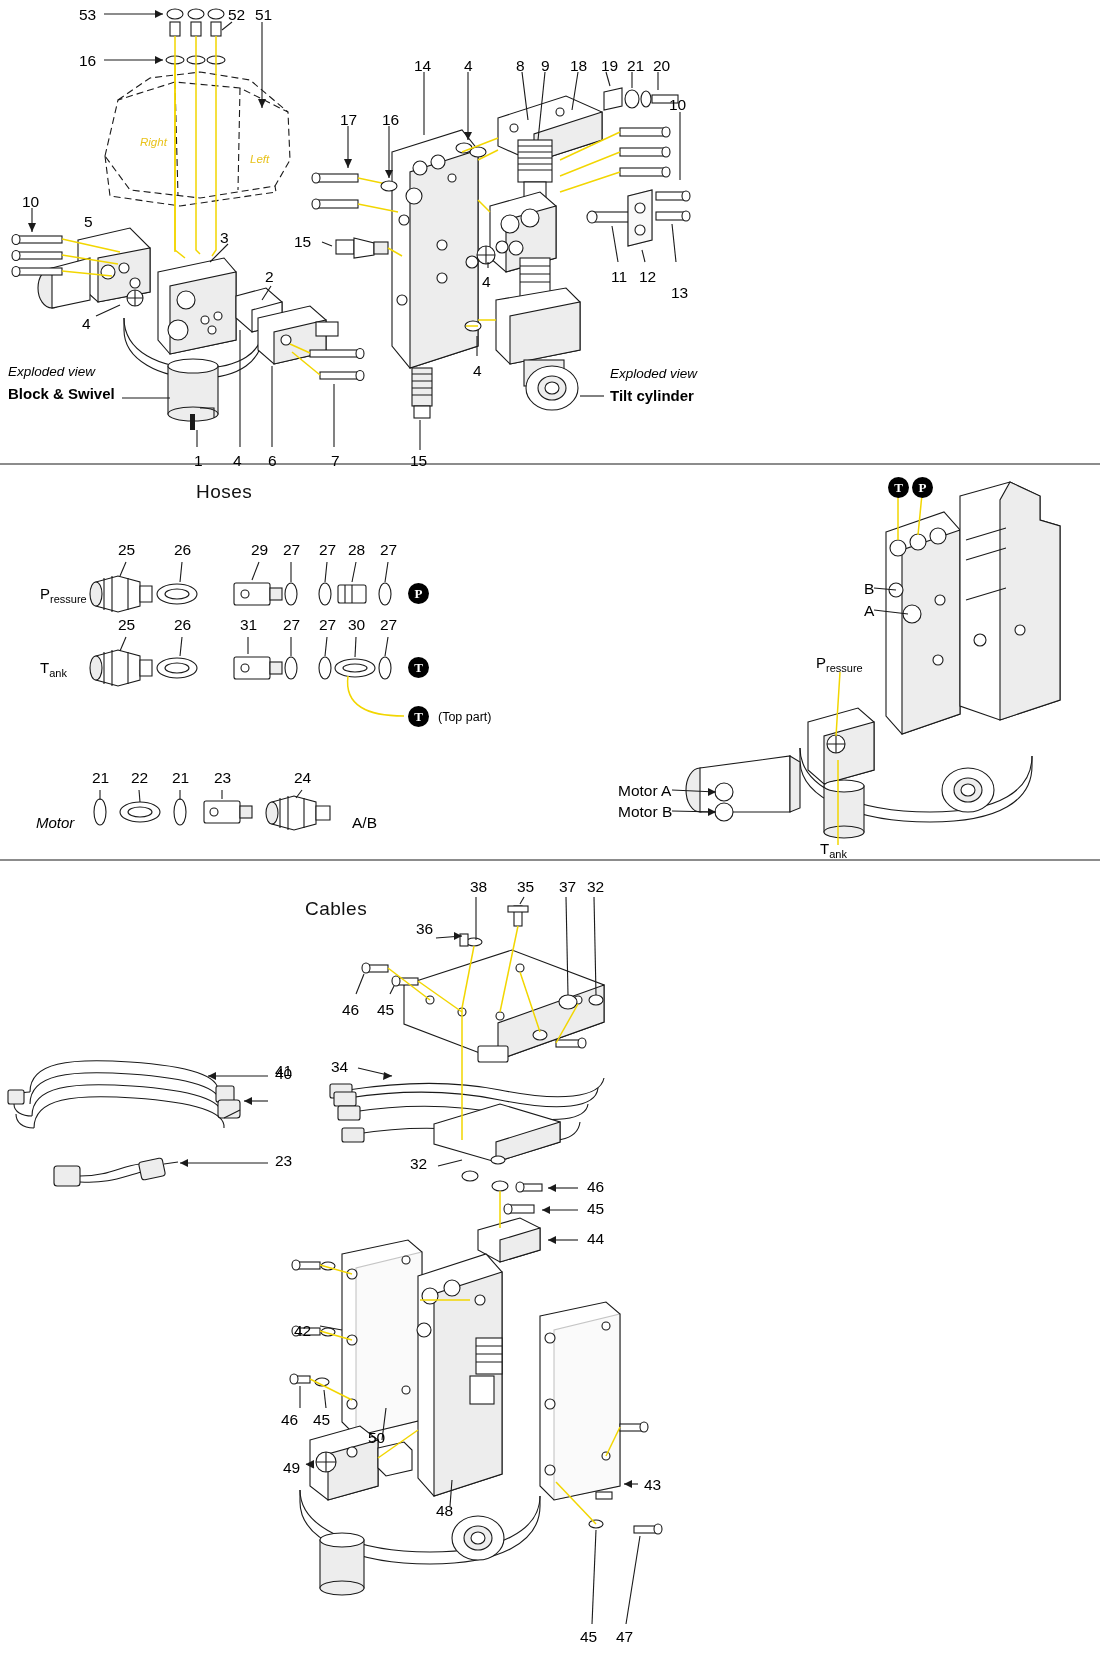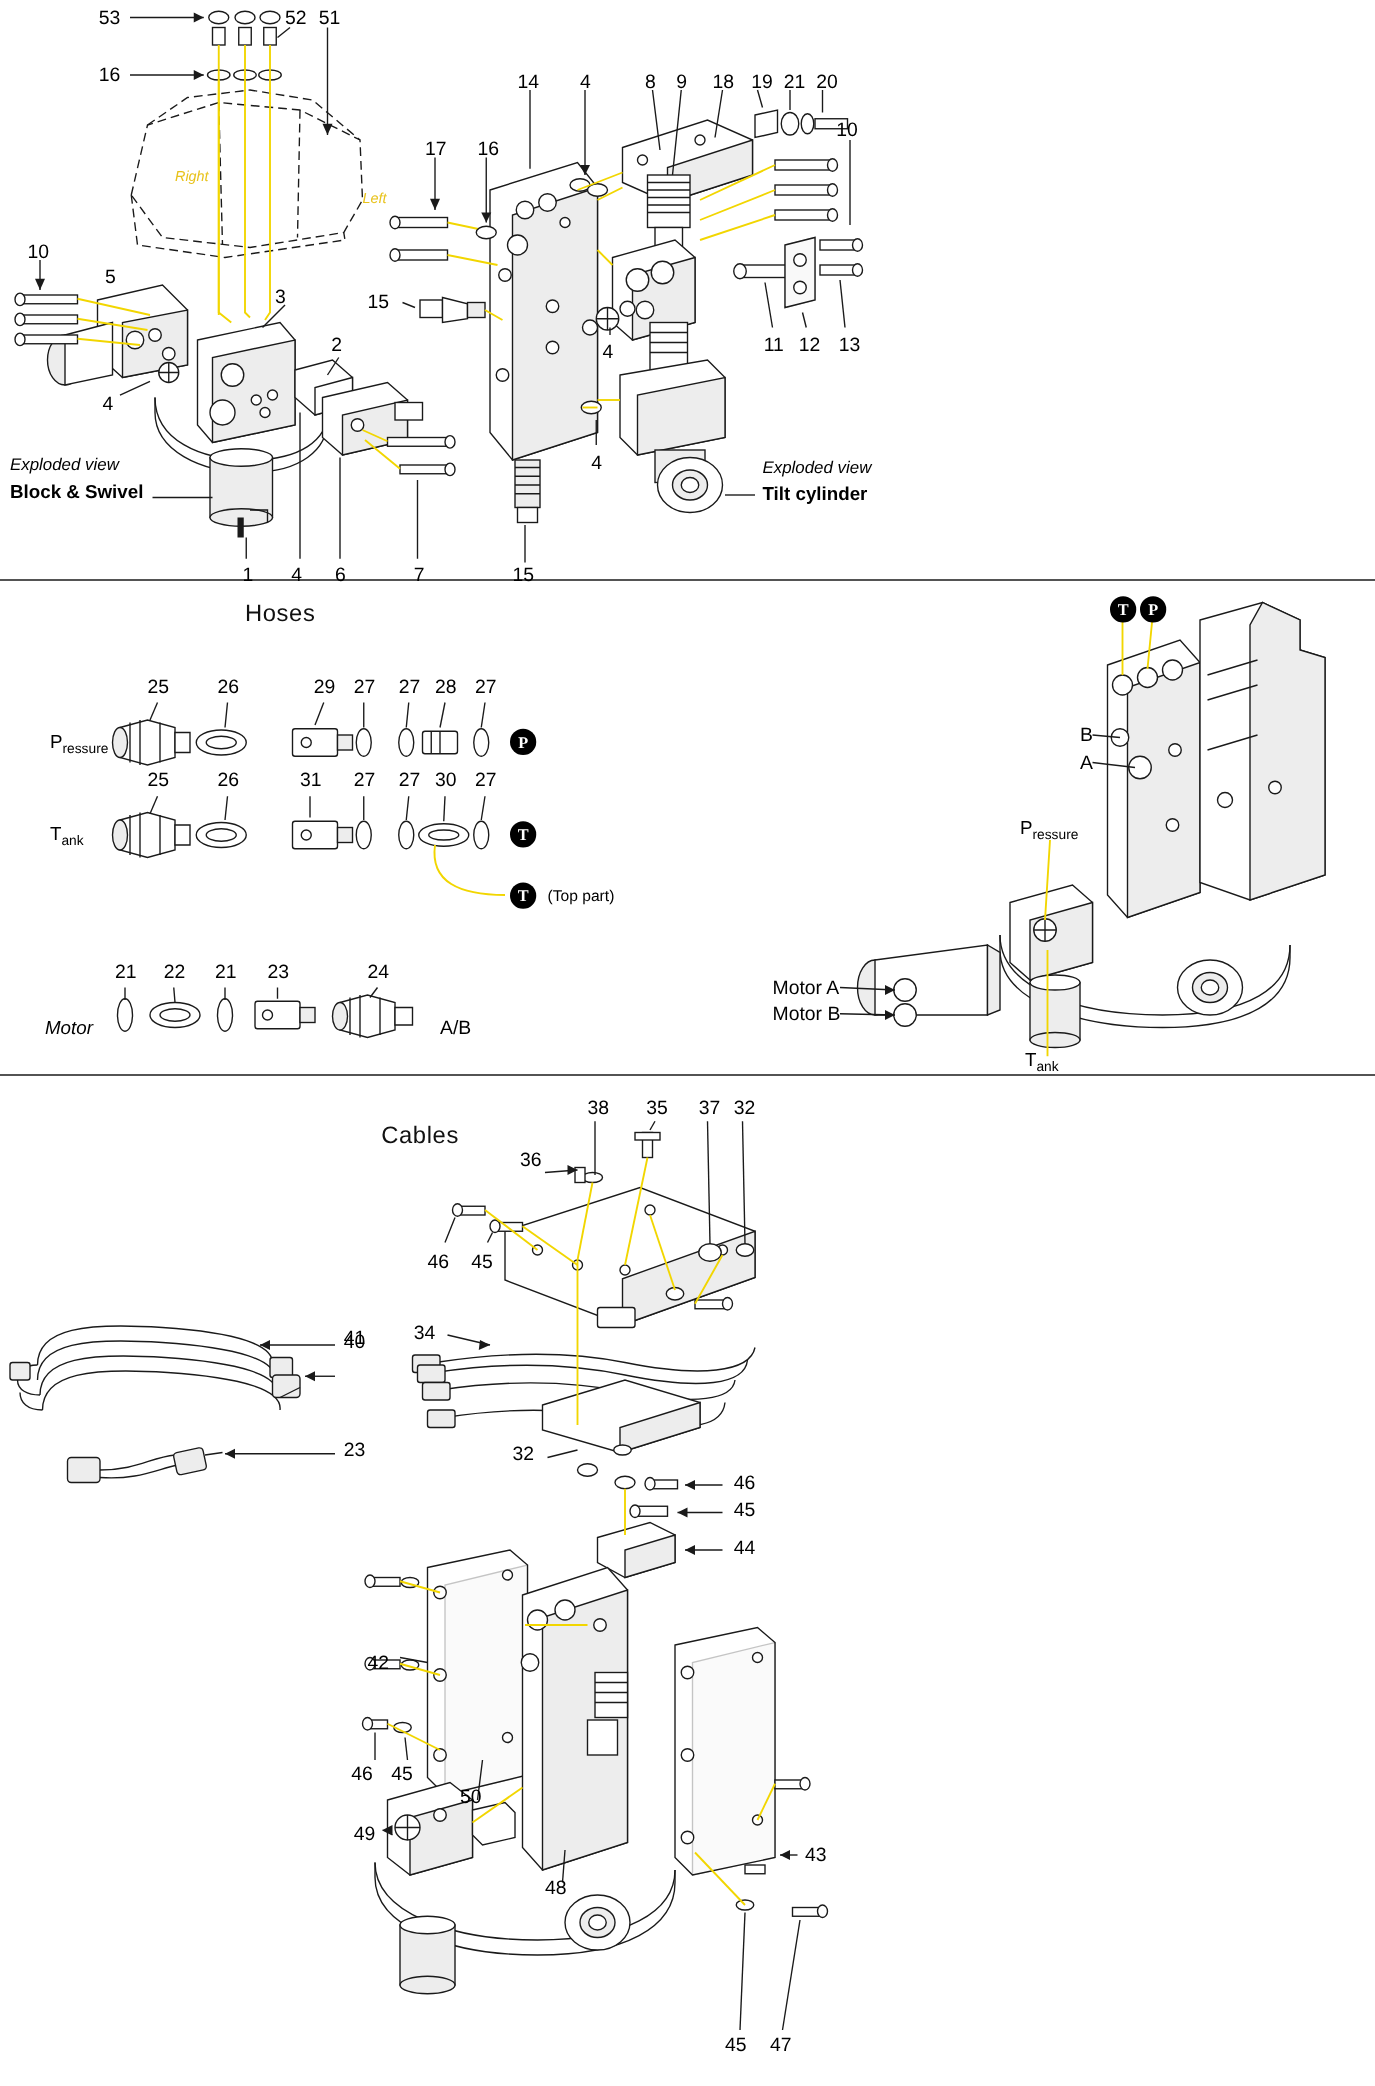--- a/index.html
+++ b/index.html
@@ -671,32 +671,32 @@
   <div class="callout" style="left:669px;top:96px;">10</div>
   <div class="callout" style="left:340px;top:111px;">17</div>
   <div class="callout" style="left:382px;top:111px;">16</div>
   <div class="callout" style="left:22px;top:193px;">10</div>
   <div class="callout" style="left:84px;top:213px;">5</div>
   <div class="callout" style="left:220px;top:229px;">3</div>
   <div class="callout" style="left:294px;top:233px;">15</div>
   <div class="callout" style="left:265px;top:268px;">2</div>
   <div class="callout" style="left:611px;top:268px;">11</div>
   <div class="callout" style="left:639px;top:268px;">12</div>
-  <div class="callout" style="left:671px;top:268px;">13</div>
+  <div class="callout" style="left:671px;top:284px;">13</div>
   <div class="callout" style="left:482px;top:273px;">4</div>
   <div class="callout" style="left:82px;top:315px;">4</div>
   <div class="callout" style="left:473px;top:362px;">4</div>
   <div class="callout" style="left:194px;top:452px;">1</div>
   <div class="callout" style="left:233px;top:452px;">4</div>
   <div class="callout" style="left:268px;top:452px;">6</div>
   <div class="callout" style="left:331px;top:452px;">7</div>
   <div class="callout" style="left:410px;top:452px;">15</div>
 
   <div class="yellowtext" style="left:140px;top:136px;">Right</div>
-  <div class="yellowtext" style="left:250px;top:153px;margin-left:40px;">Left</div>
+  <div class="yellowtext" style="left:250px;top:153px;">Left</div>
 
   <div class="label-italic" style="left:8px;top:364px;">Exploded view</div>
   <div class="label-bold" style="left:8px;top:385px;">Block &amp; Swivel</div>
   <div class="label-italic" style="left:610px;top:366px;">Exploded view</div>
   <div class="label-bold" style="left:610px;top:387px;">Tilt cylinder</div>
 
   <div class="section-title" style="left:196px;top:481px;">Hoses</div>
 
   <div class="rowlabel" style="left:40px;top:585px;">
     <span>P</span><sub>ressure</sub>

